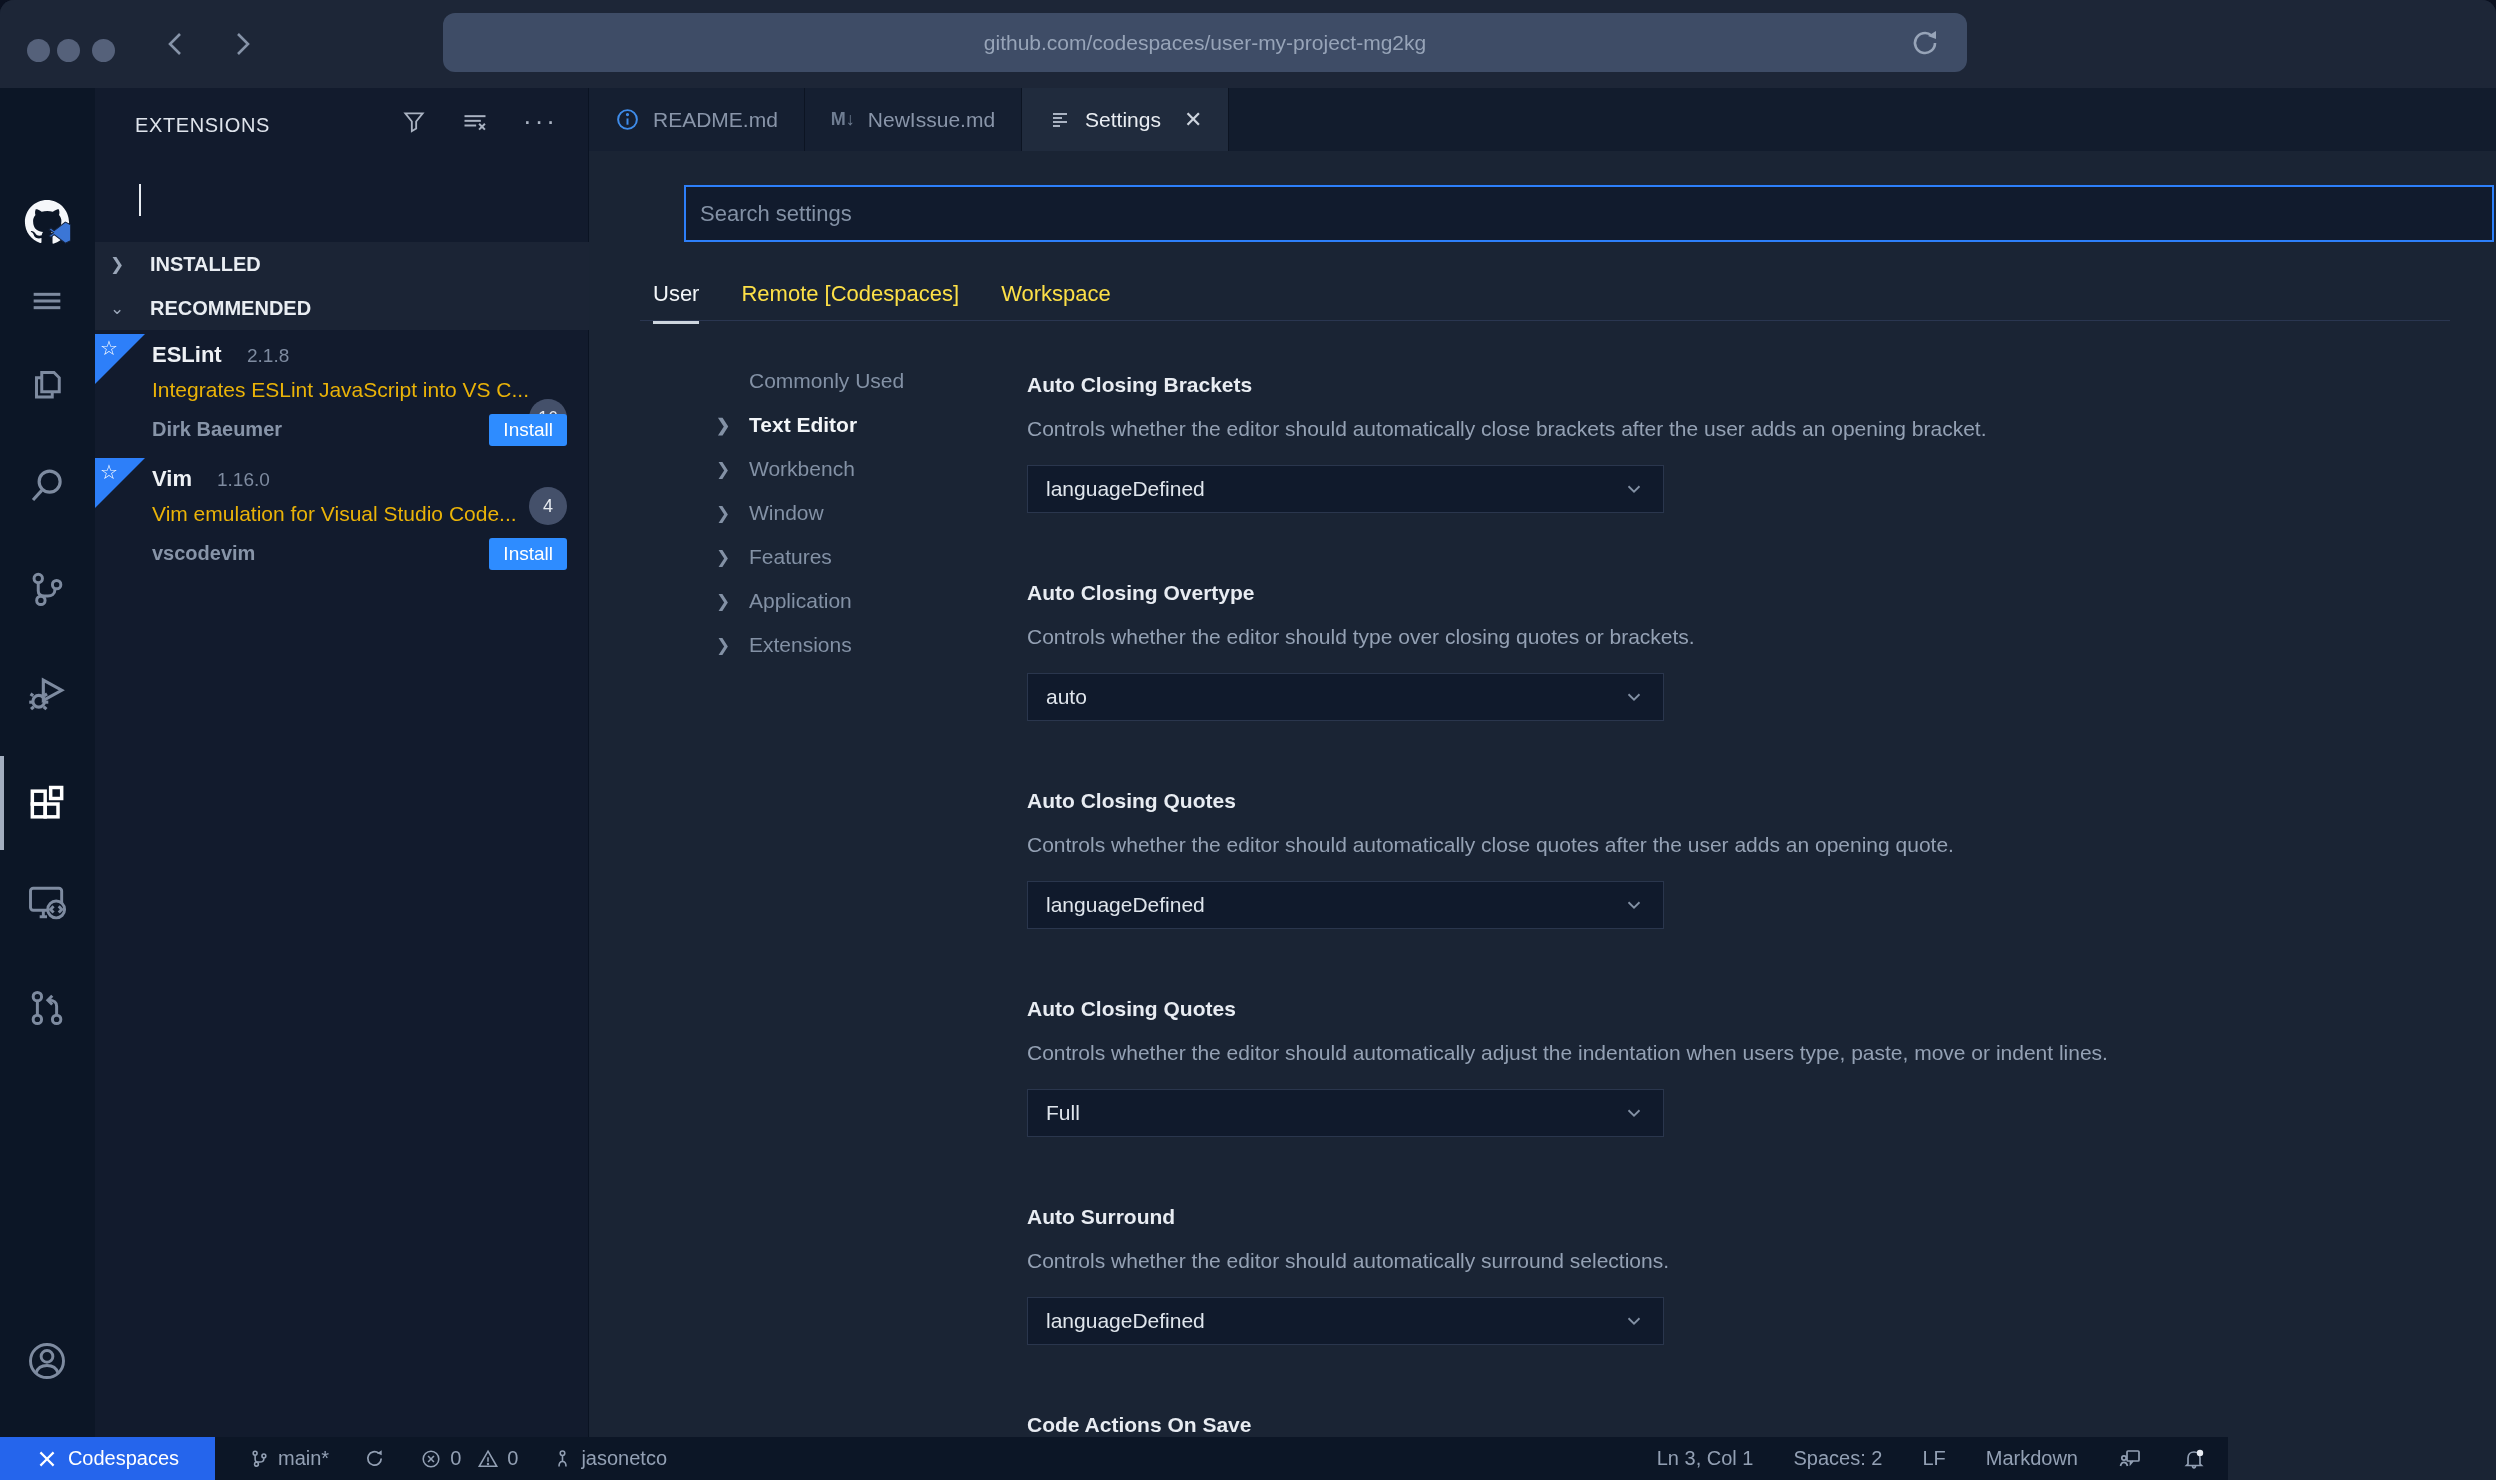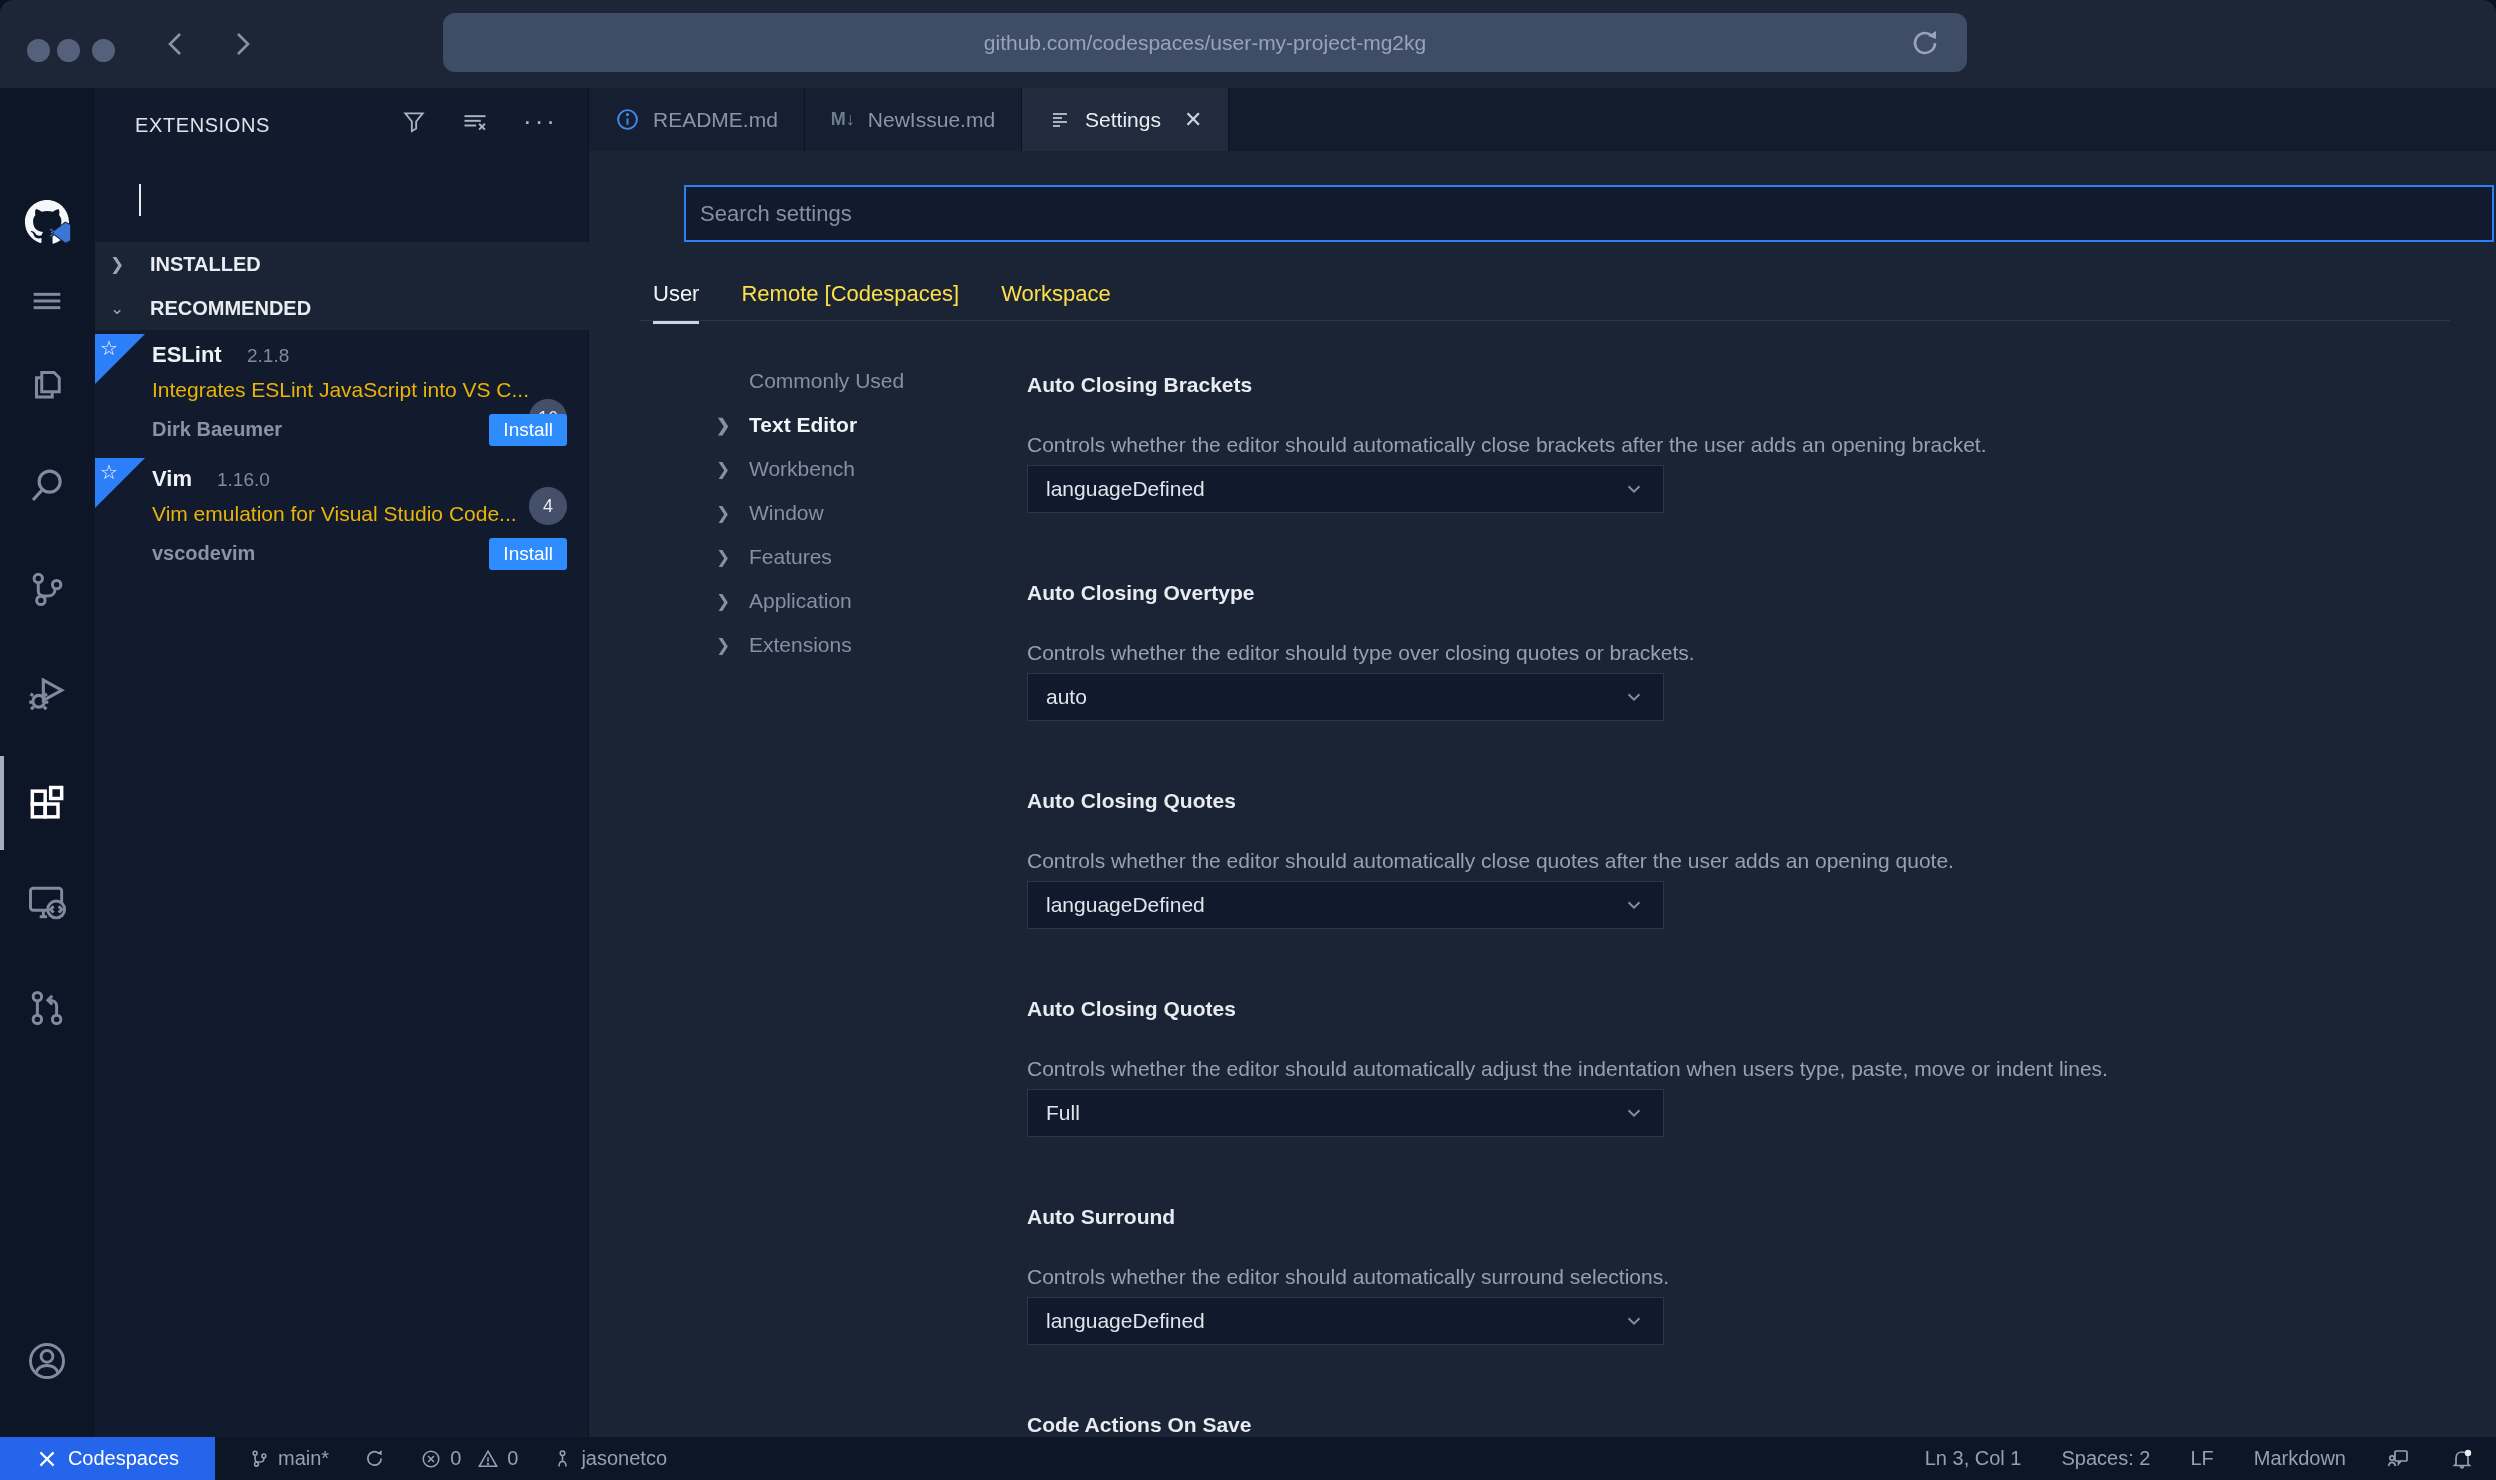--- a/index.html
+++ b/index.html
@@ -51,25 +51,25 @@
   .set-search::placeholder { color:#8391a5; }
   .scopes { position:absolute; left:64px; top:130px; display:flex; gap:42px; }
   .scope { font-size:22px; color:#fde047; padding-bottom:14px; }
   .scope.active { color:#f2f5f8; border-bottom:3px solid #cdd5de; }
   .scope-divider { position:absolute; left:51px; top:169px; width:1810px; height:1px; background:#2a3650; }
   .toc-item { position:absolute; left:79px; width:300px; height:34px; display:flex; align-items:center; color:#8391a5; font-size:21px;margin-left:48px; }
   .toc-item .tchev { width:33px; color:#8391a5; font-size:17px; }
   .toc-item.active { color:#f2f5f8; font-weight:bold; }
   .entry { position:absolute; left:438px; width:1460px; }
   .entry-title { color:#e8ecf2; font-size:21px; font-weight:bold; line-height:32px; }
-  .entry-desc { margin-top:28px; color:#94a1b4; font-size:21px; line-height:32px; white-space:nowrap; }
+  .entry-desc { margin-top:12px; color:#94a1b4; font-size:21px; line-height:32px; white-space:nowrap; }
   .dropdown { position:absolute; left:0; top:96px; width:637px; height:48px; background:#101a2c; border:1px solid #2a364d; display:flex; align-items:center; justify-content:space-between; padding:14px 18px; color:#dfe5ec; font-size:21px; }
 
   
-  .statusbar { position:absolute; left:0; top:1437px; width:2496px; height:43px; background:#0c1626; color:#93a0b4; font-size:20px; display:flex; align-items:center; }
+  .statusbar { position:absolute; left:0; top:1437px; width:2228px; height:43px; background:#0c1626; color:#93a0b4; font-size:20px; display:flex; align-items:center; }
   .sb-left { display:flex; align-items:center; height:43px; }
   .cs-chunk { width:215px; height:43px; background:#2565ec; color:#fff; display:flex; align-items:center; justify-content:center; gap:10px; }
   .st-item { display:flex; align-items:center; gap:8px; margin-left:34px; }
   .sb-right { position:absolute; right:22px; display:flex; align-items:center; gap:40px; height:43px; }
   svg { display:block; }
 </style>
 </head>
 <body>
 
 <div class="window">

